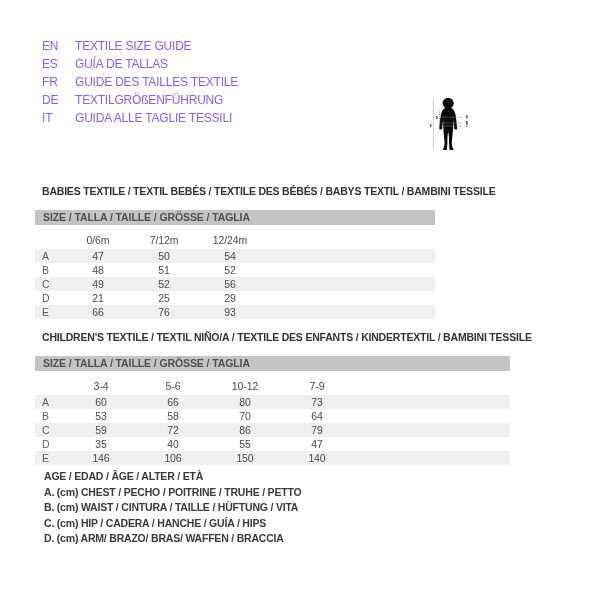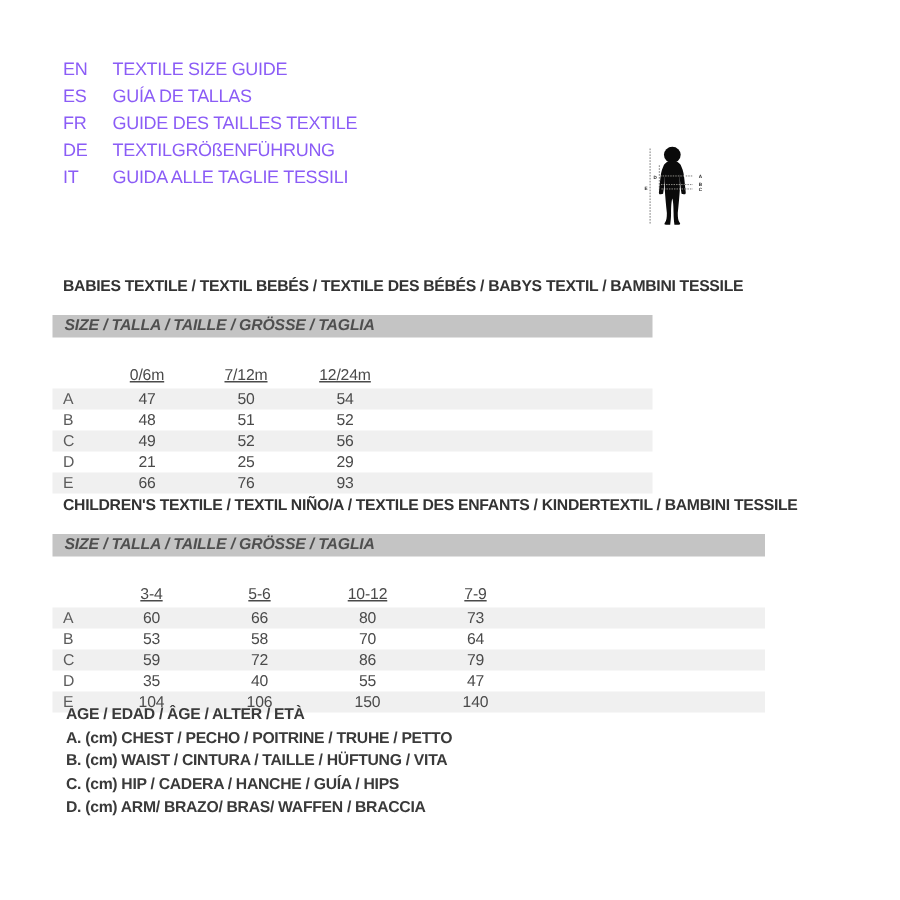--- a/index.html
+++ b/index.html
@@ -9,22 +9,22 @@
   }
   .abs{position:absolute;}
   
   .lang-block{left:42px;top:37px;font-size:12px;font-weight:normal;color:#8b5cf6;letter-spacing:-0.2px;}
   .lang-row{height:18px;line-height:18px;white-space:nowrap;}
   .lang-code{display:inline-block;width:33px;}
   
   .section-heading{font-size:10.5px;font-weight:bold;color:#333;letter-spacing:-0.2px;white-space:nowrap;}
   
   .tbl{font-size:10.5px;letter-spacing:-0.1px;}
-  .tbl-bar{height:15px;line-height:15px;font-weight:bold;color:#4f4f4f;padding-left:8px;box-sizing:border-box;white-space:nowrap;font-style:italic;}
-  .thead{display:flex;height:17px;line-height:17px;margin-top:17px;color:#4a4a4a;text-decoration:underline;}
+  .tbl-bar{height:15px;line-height:15px;font-weight:bold;color:#4f4f4f;padding-left:8px;box-sizing:border-box;white-space:nowrap;}
+  .thead{display:flex;height:17px;line-height:17px;margin-top:7px;color:#4a4a4a;}
   .trow{display:flex;height:14px;line-height:14px;color:#4a4a4a;}
   .cl{width:30px;padding-left:7px;box-sizing:border-box;color:#5c5c5c;}
   .cd{text-align:center;}
   .babies .cd{width:66px;}
   .kids .cd{width:72px;}
   .shade{background:#f0f0f0;}
   
   .legend{left:44px;top:469px;font-size:10.5px;font-weight:bold;color:#3a3a3a;letter-spacing:-0.2px;}
   .legend-line{height:15.6px;line-height:15.6px;white-space:nowrap;}
   
@@ -186,21 +186,21 @@
   </div>
   <div class="trow">
     <span class="cl">D</span>
     <span class="cd">35</span>
     <span class="cd">40</span>
     <span class="cd">55</span>
     <span class="cd">47</span>
   </div>
   <div class="trow shade">
     <span class="cl">E</span>
-    <span class="cd">104</span>
+    <span class="cd">146</span>
     <span class="cd">106</span>
     <span class="cd">150</span>
     <span class="cd">140</span>
   </div>
 </div>
 
 <div class="abs legend">
   <div class="legend-line">AGE / EDAD / ÂGE / ALTER / ETÀ</div>
   <div class="legend-line">A. (cm) CHEST / PECHO / POITRINE / TRUHE / PETTO</div>
   <div class="legend-line">B. (cm) WAIST / CINTURA / TAILLE / HÜFTUNG / VITA</div>

